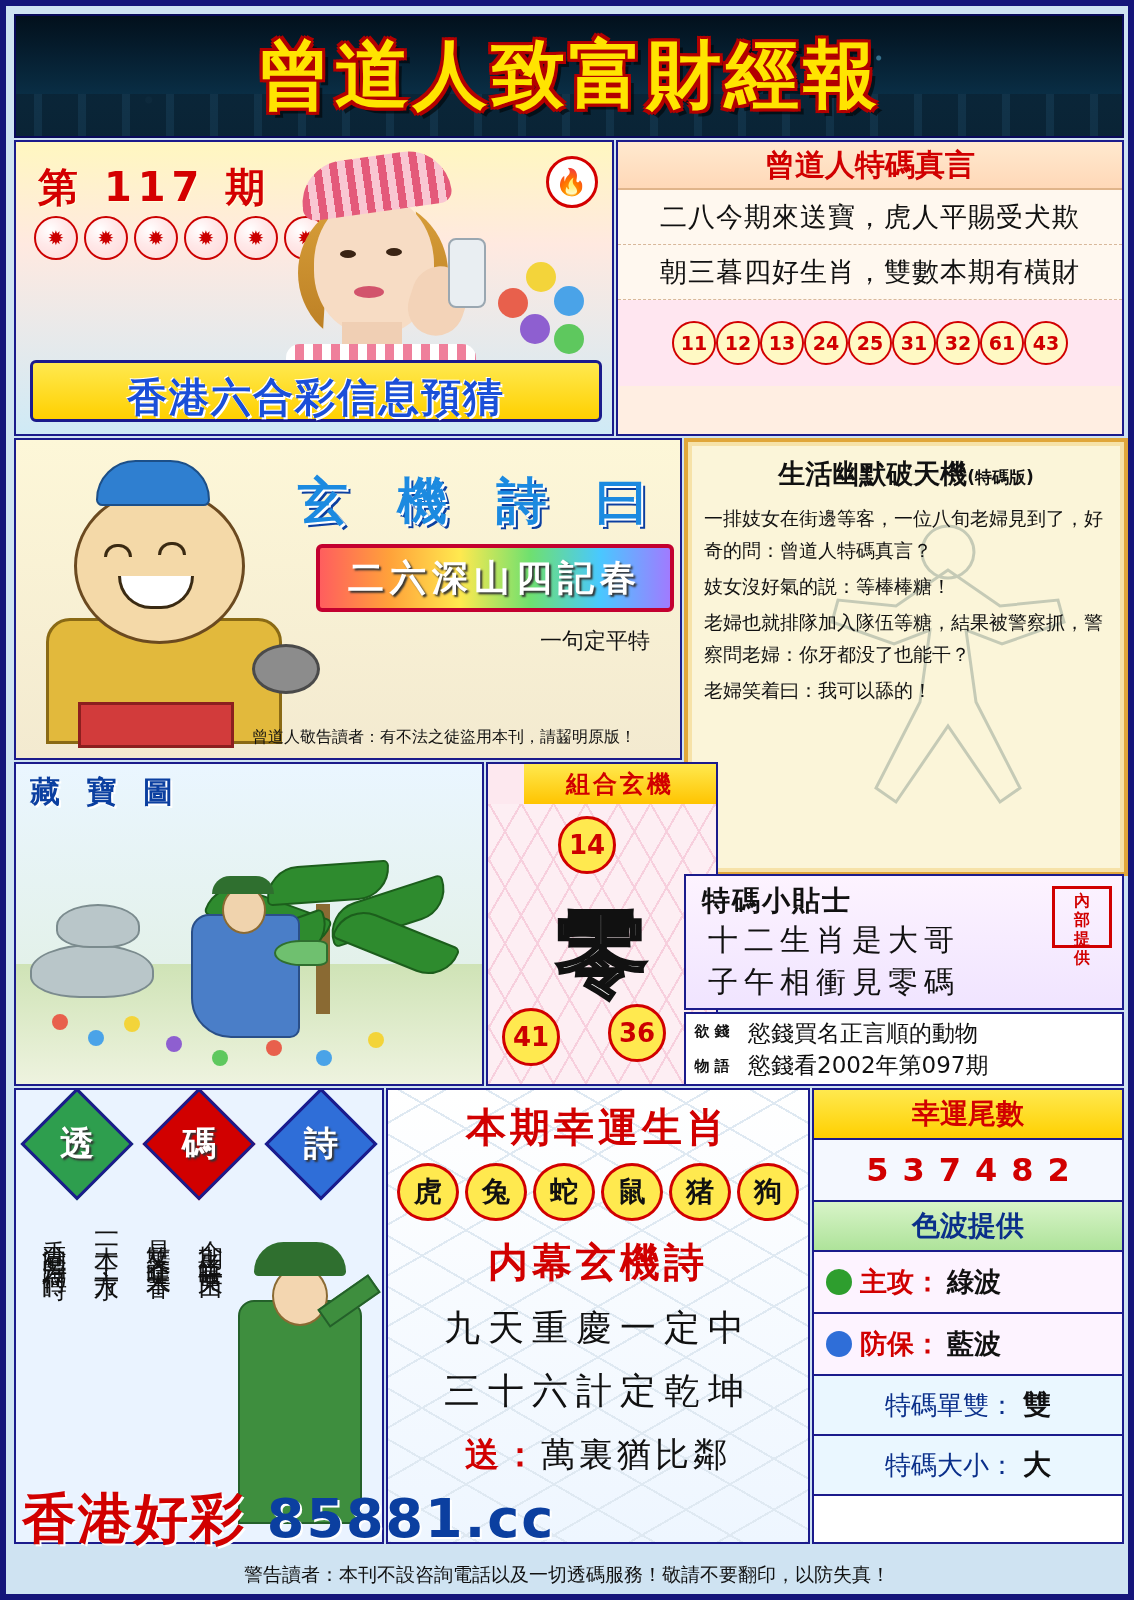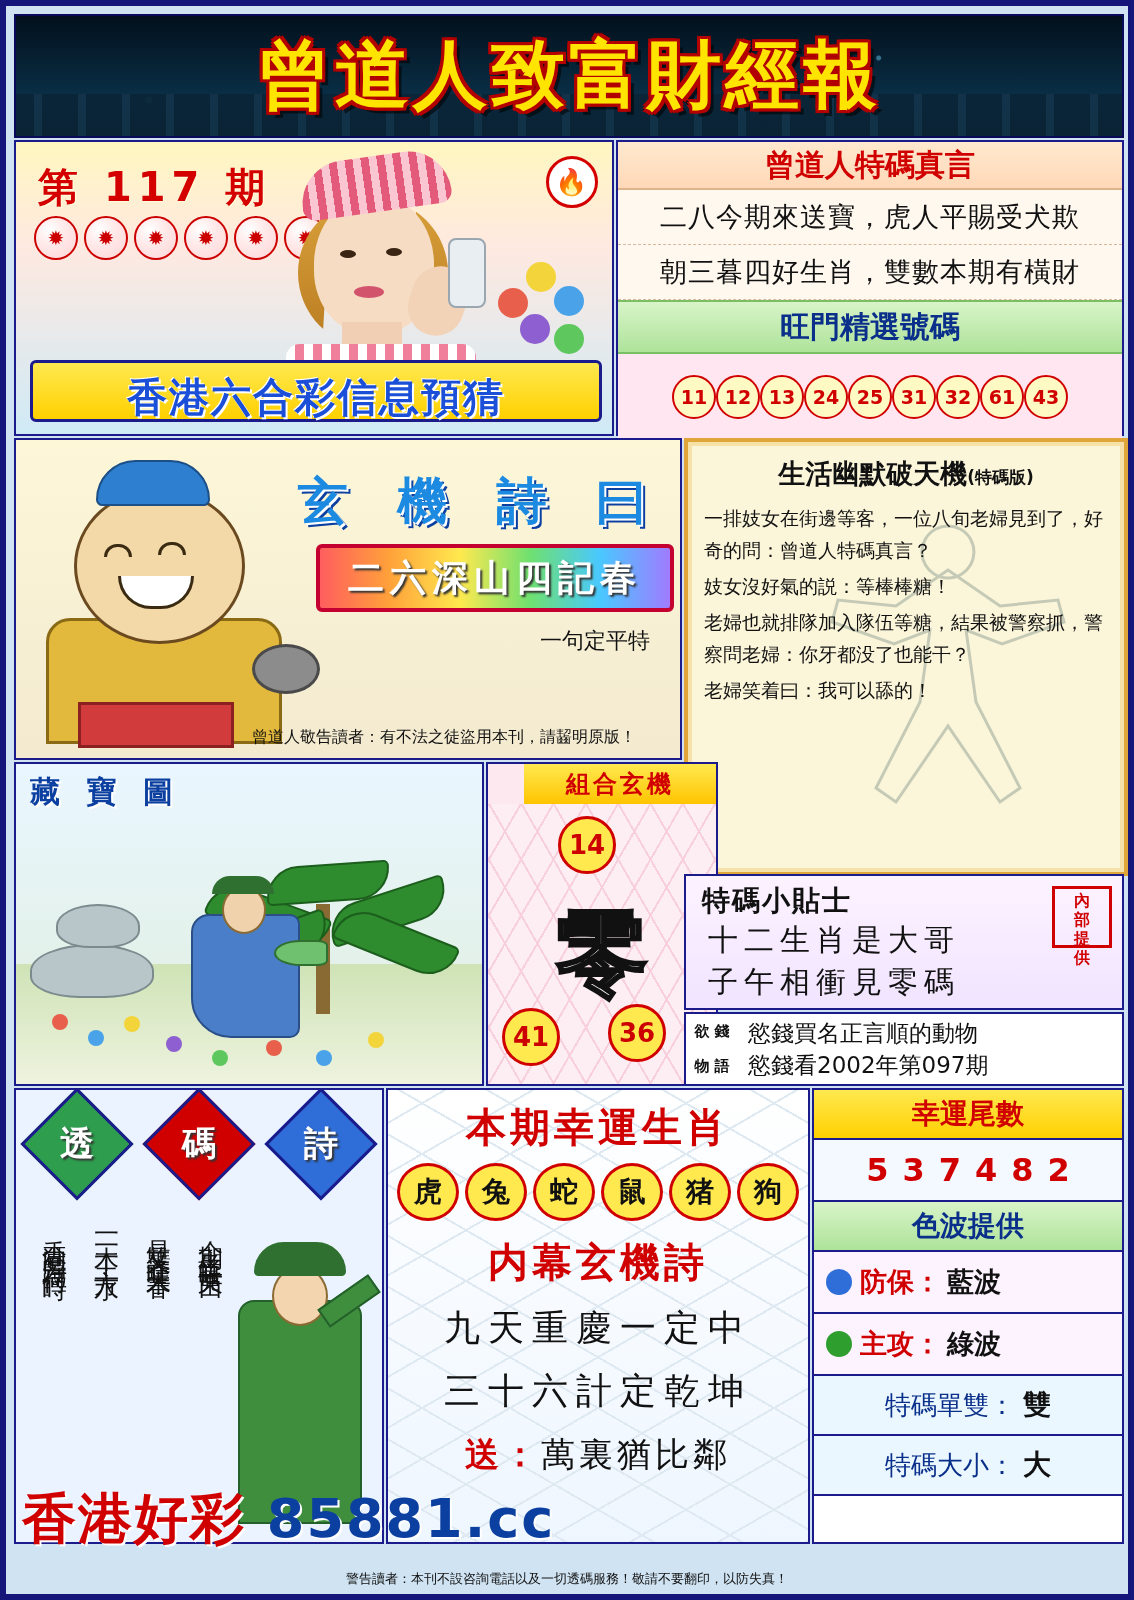--- a/index.html
+++ b/index.html
@@ -175,21 +175,21 @@
   .rb-row .dot{width:26px;height:26px;border-radius:50%;margin-right:8px;}
   .rb-row .lbl{font-size:27px;font-weight:bold;color:#d10000;}
   .rb-row .val{font-size:27px;font-weight:bold;color:#111;margin-left:6px;}
   .rb-row2{height:58px;display:flex;align-items:center;justify-content:center;border-bottom:2px solid #1b1b8c;background:#eaf7ff;}
   .rb-row2 .lbl{font-size:26px;font-weight:normal;color:#0a2f8a;}
   .rb-row2 .val{font-size:28px;font-weight:bold;color:#111;margin-left:8px;}
   
   .watermark{position:absolute;left:16px;bottom:38px;font-size:54px;font-weight:bold;color:#d10000;
      text-shadow:2px 2px 0 #fff;letter-spacing:2px;z-index:5;}
   .watermark .site{color:#0b3fa0;}
-  .footer{position:absolute;left:8px;bottom:6px;width:1106px;text-align:center;font-size:13px;color:#111;}
+  .footer{position:absolute;left:8px;bottom:6px;width:1106px;text-align:center;font-size:19px;color:#111;}
 </style>
 </head>
 <body>
 
 <div class="page">
 
   <div class="masthead">
     <div class="sky"></div>
     <div class="masthead-title">曾道人致富財經報</div>
   </div>
@@ -230,21 +230,20 @@
 
     <div class="hk-banner">
       <span>香港六合彩信息預猜</span>
     </div>
   </div>
 
   <div class="rtop">
     <div class="rtop-title">曾道人特碼真言</div>
     <div class="poem-line">二八今期來送寶，虎人平賜受犬欺</div>
     <div class="poem-line">朝三暮四好生肖，雙數本期有橫財</div>
-    <div class="hot-title">旺門精選號碼</div>
     <div class="hot-nums">
       <div class="hnum">11</div>
       <div class="hnum">12</div>
       <div class="hnum">13</div>
       <div class="hnum">24</div>
       <div class="hnum">25</div>
       <div class="hnum">31</div>
       <div class="hnum">32</div>
       <div class="hnum">61</div>
       <div class="hnum">43</div>
@@ -387,29 +386,29 @@
     <div class="rb-nums">
       <span>5</span>
       <span>3</span>
       <span>7</span>
       <span>4</span>
       <span>8</span>
       <span>2</span>
     </div>
     <div class="rb-h2">色波提供</div>
     <div class="rb-row">
+      <div class="dot" style="background:#2e9e2e"></div>
+      <div class="lbl">主攻：</div>
+      <div class="val">綠波</div>
+    </div>
+    <div class="rb-row">
       <div class="dot" style="background:#2f6ed8"></div>
       <div class="lbl">防保：</div>
       <div class="val">藍波</div>
     </div>
-    <div class="rb-row">
-      <div class="dot" style="background:#2e9e2e"></div>
-      <div class="lbl">主攻：</div>
-      <div class="val">綠波</div>
-    </div>
     <div class="rb-row2">
       <div class="lbl">特碼單雙：</div>
       <div class="val">雙</div>
     </div>
     <div class="rb-row2">
       <div class="lbl">特碼大小：</div>
       <div class="val">大</div>
     </div>
   </div>
 

